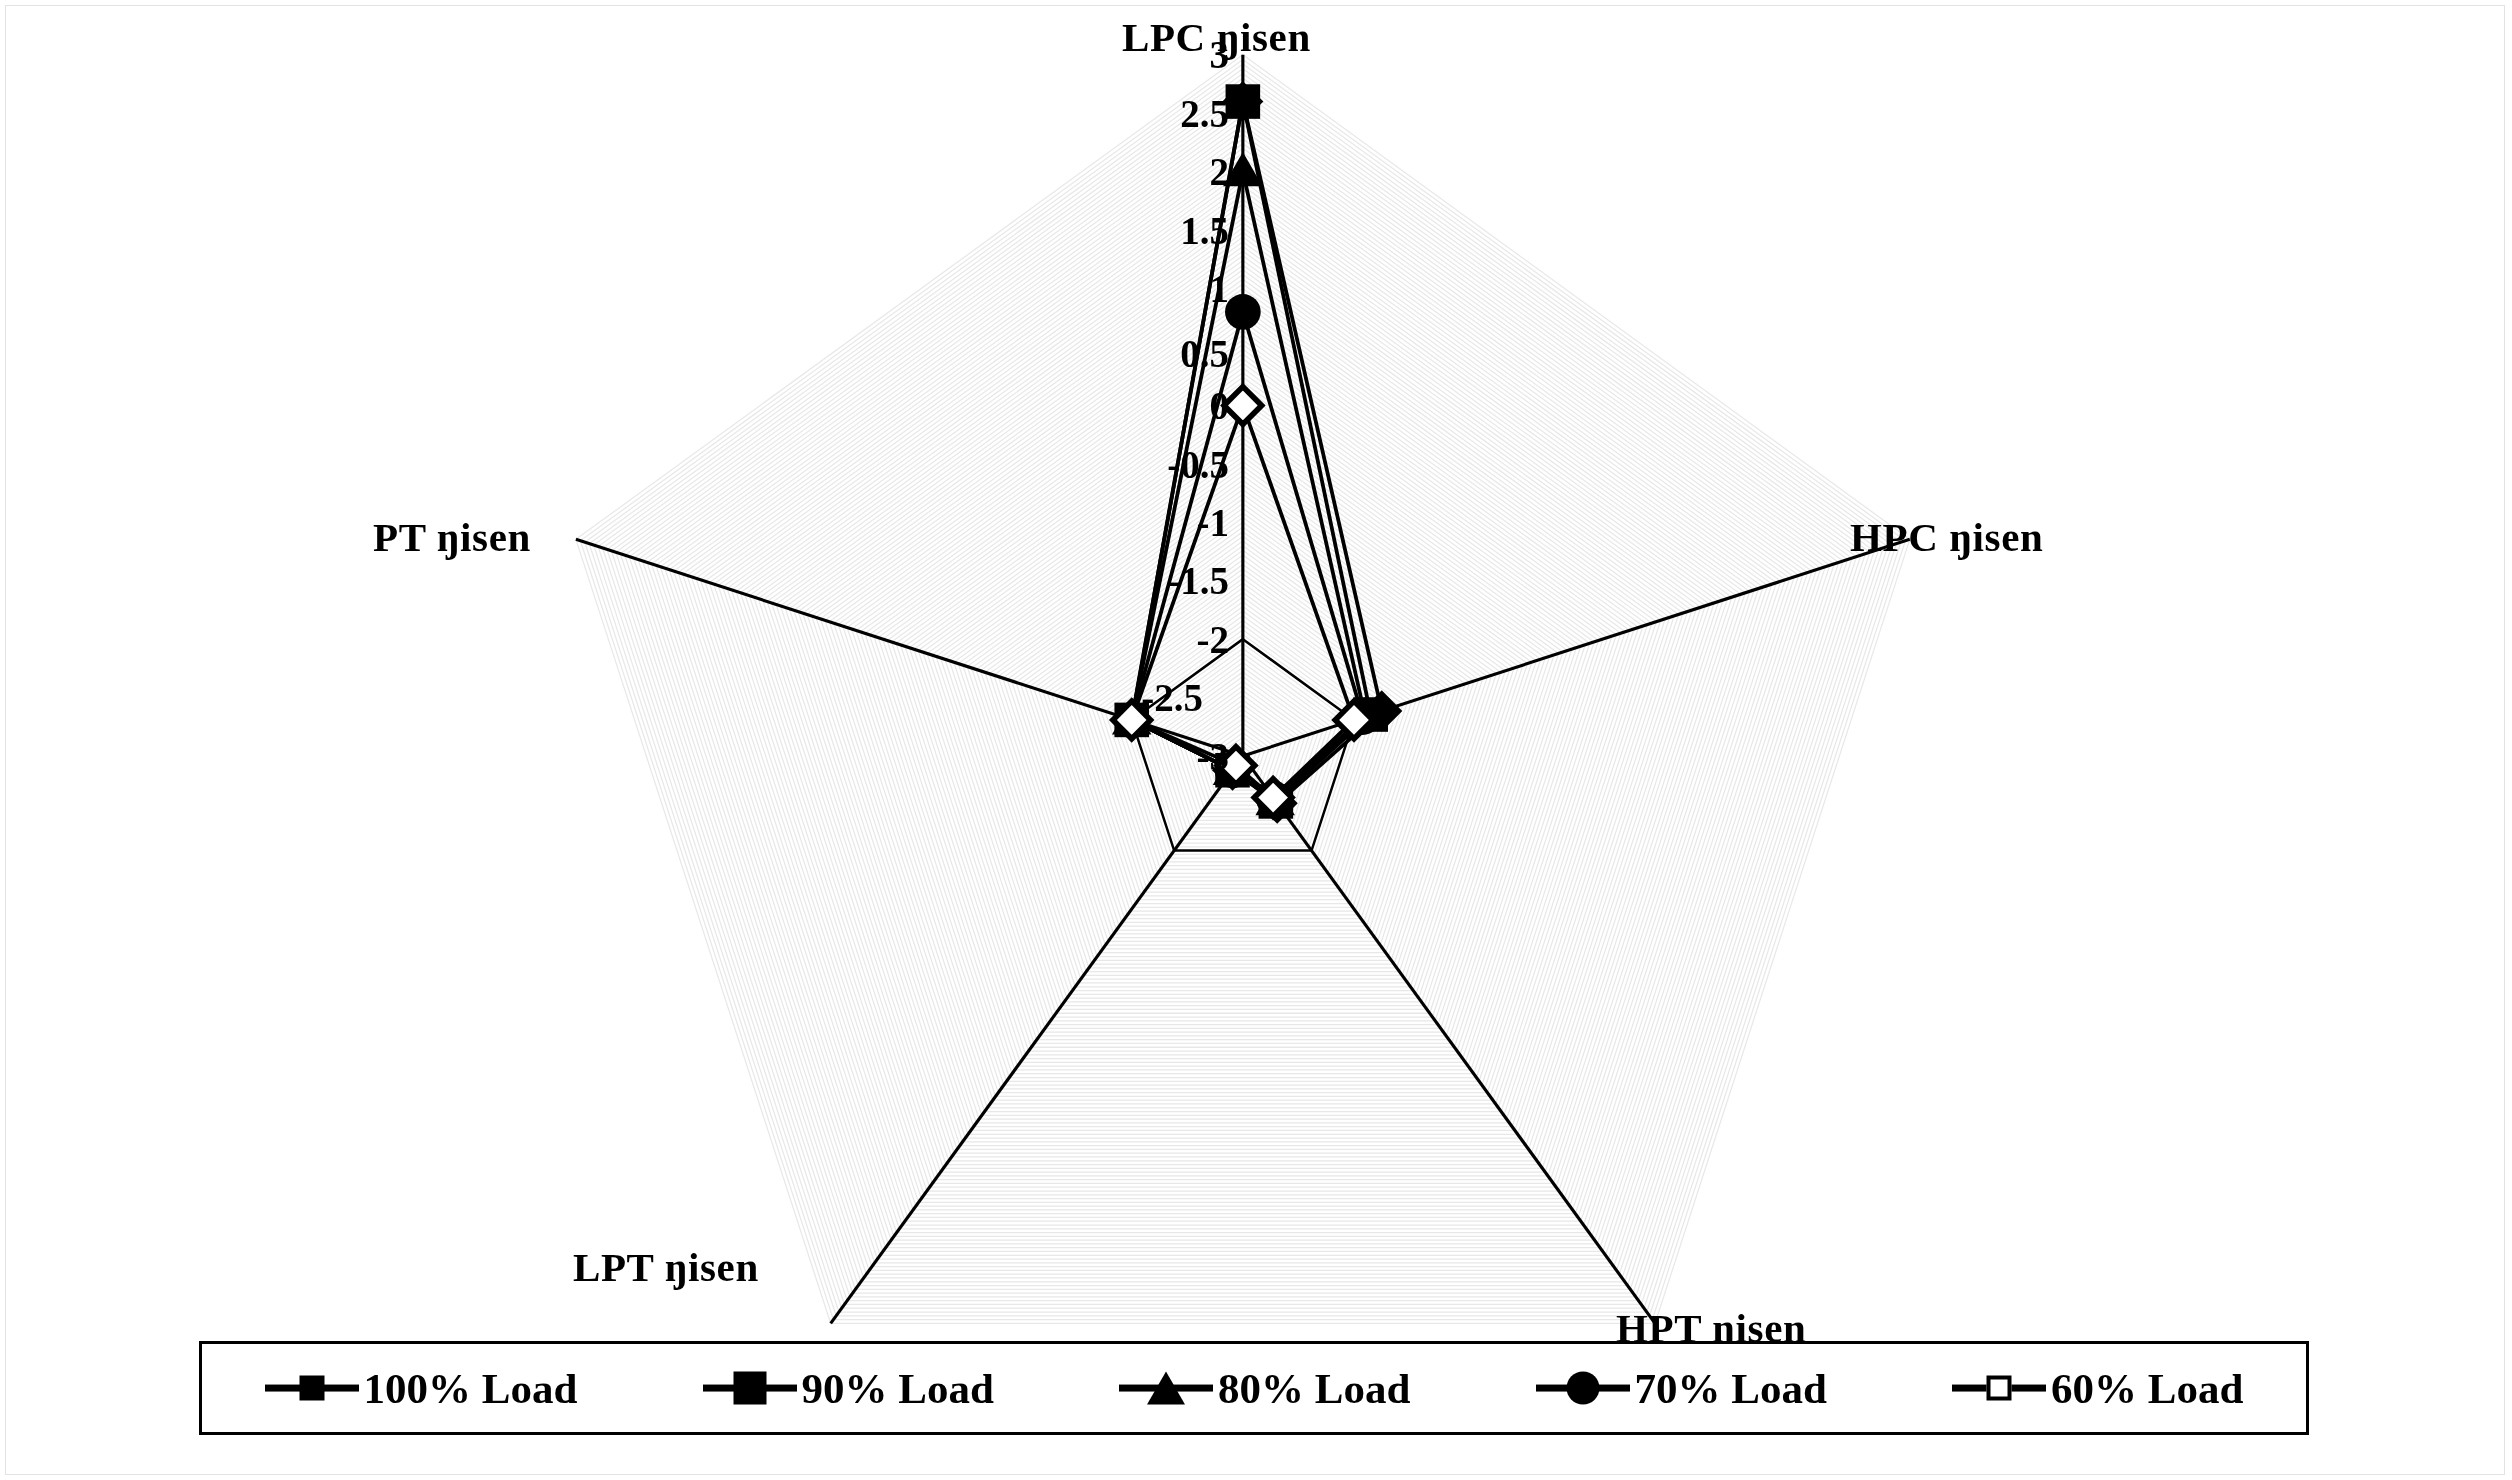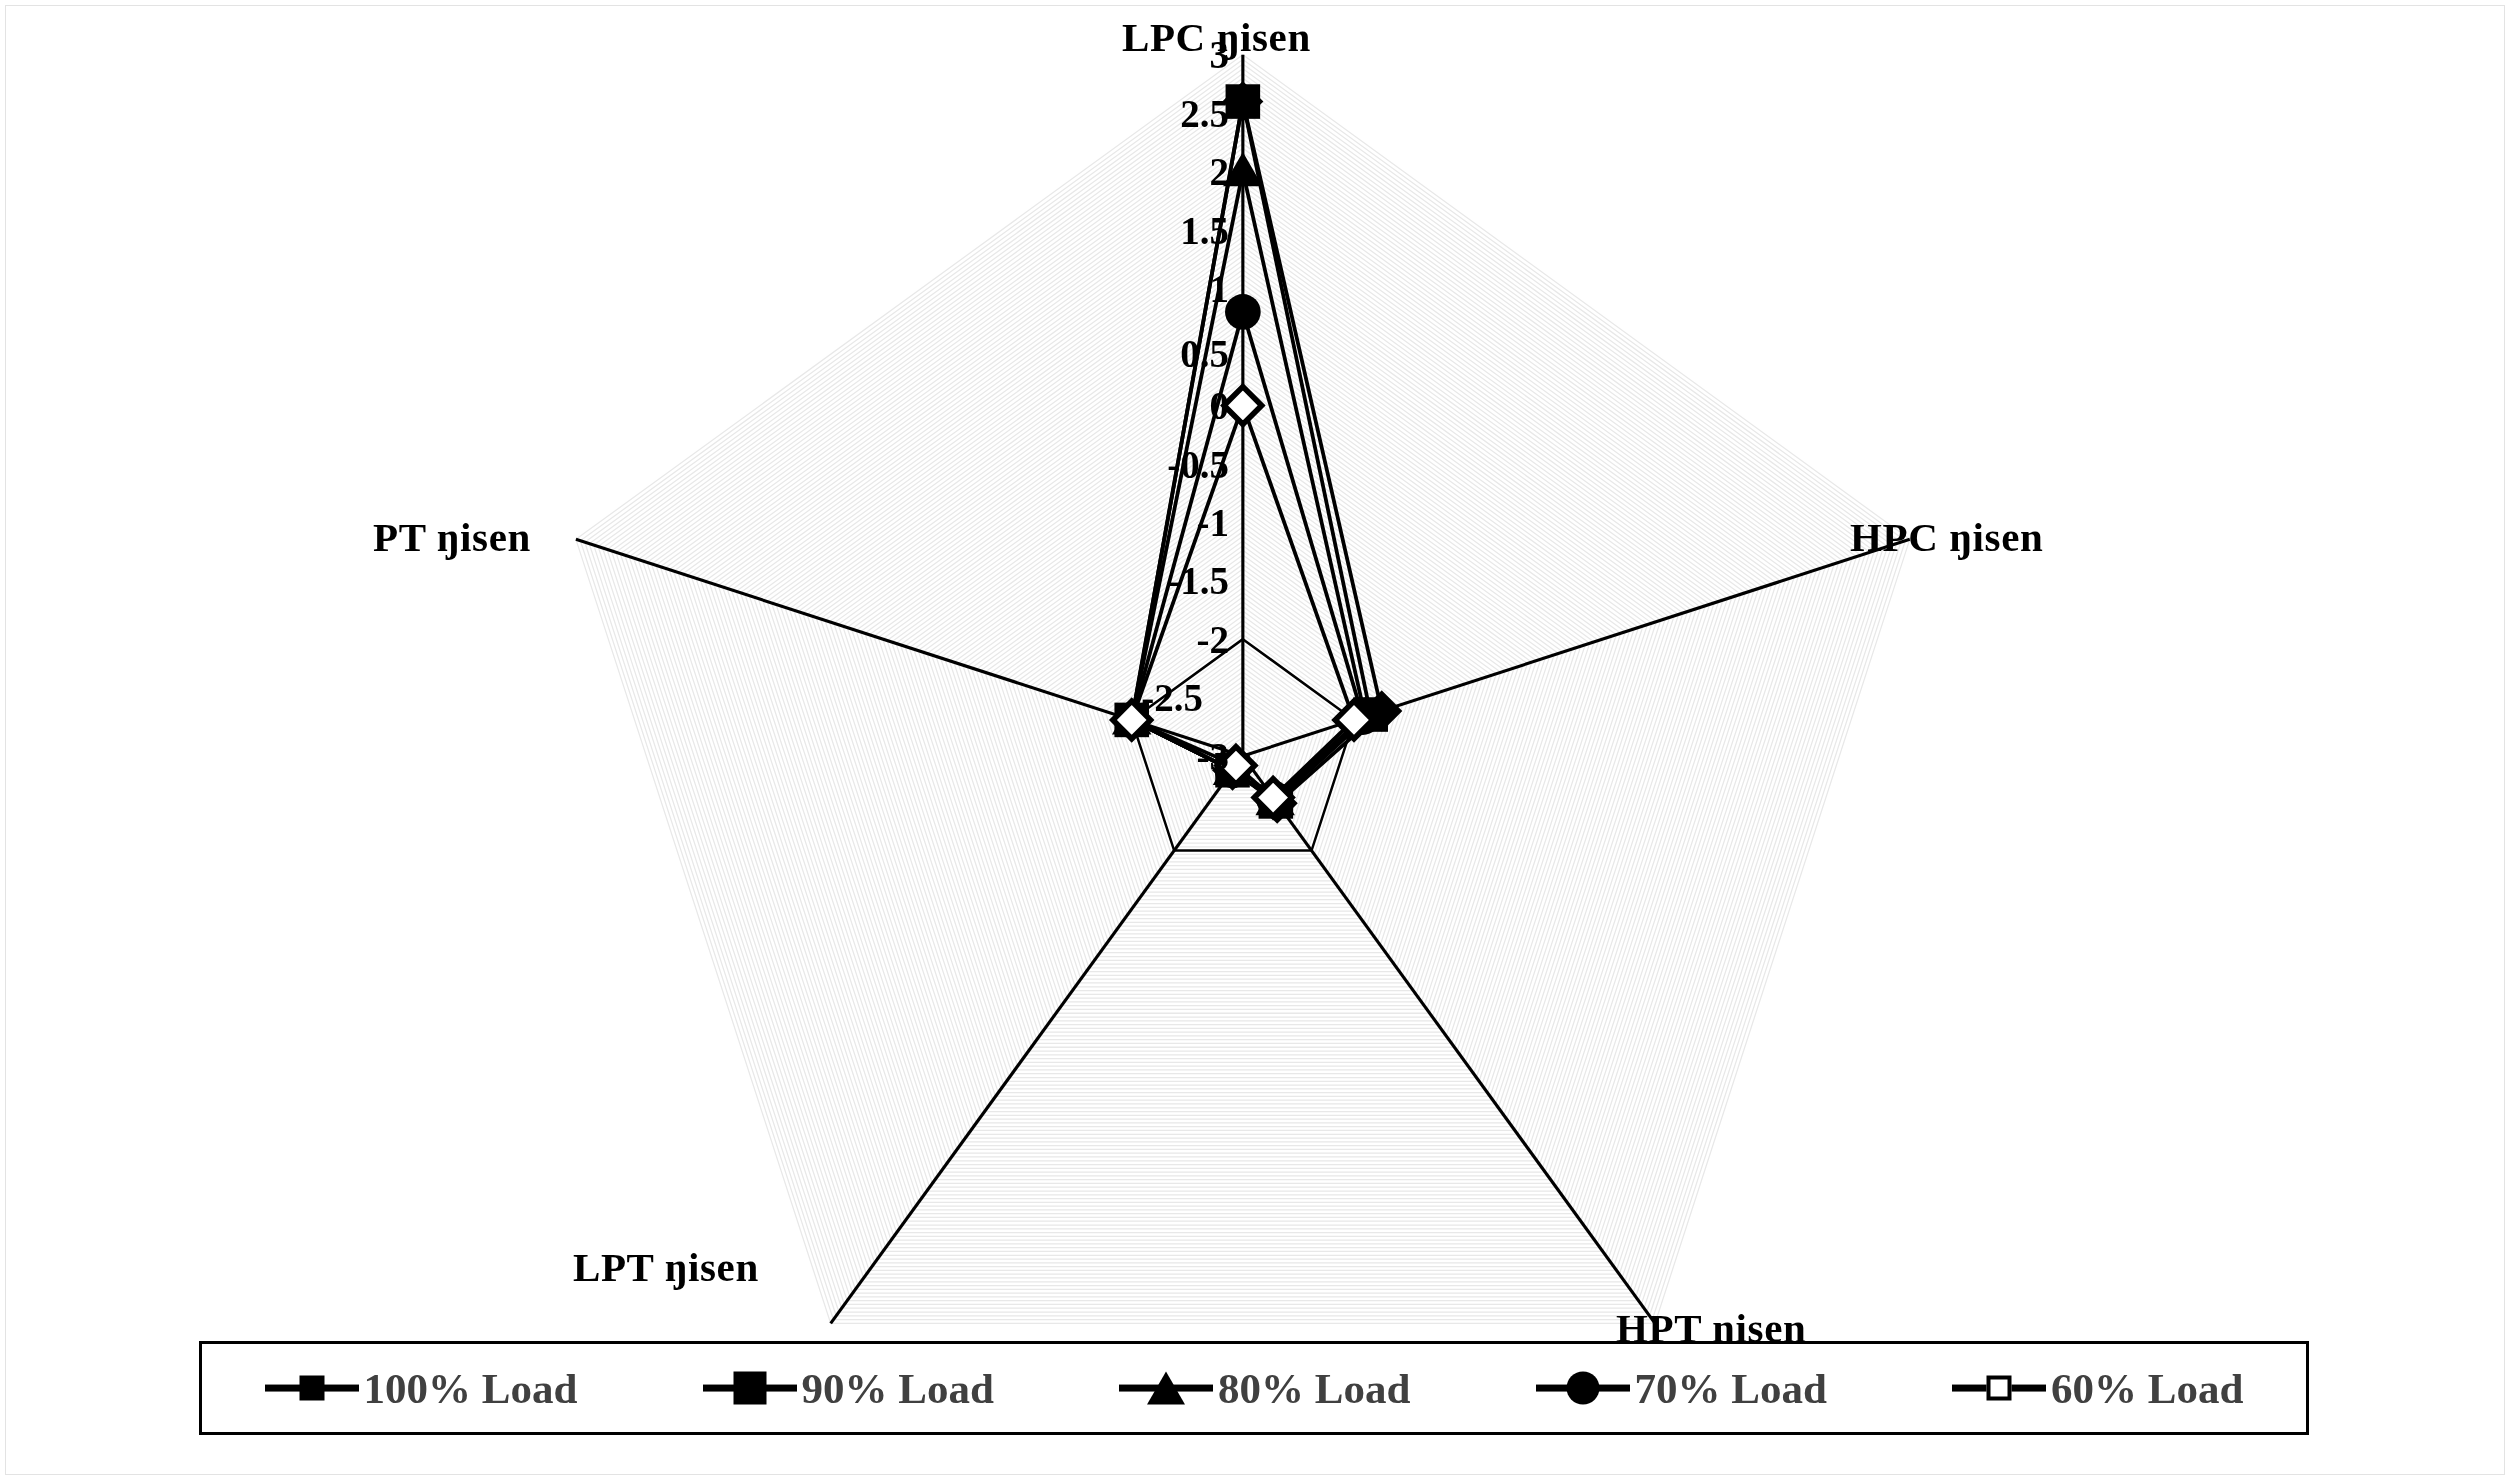--- a/index.html
+++ b/index.html
@@ -102,21 +102,21 @@
   .legend-symbol .lmark {
     position: absolute;
     left: 47px;
     top: 50%;
     transform: translate(-50%, -50%);
   }
   .legend-label {
     font-family: "Liberation Serif", "DejaVu Serif", serif;
     font-size: 43px;
     font-weight: 700;
-    color: #404040;
+    color: #000000;
     margin-left: 5px;
     white-space: nowrap;
   }
   
   .m-diamond {
     width: 25px; height: 25px;
     background: #000;
     transform: translate(-50%, -50%) rotate(45deg);
   }
   .m-diamond-open {

